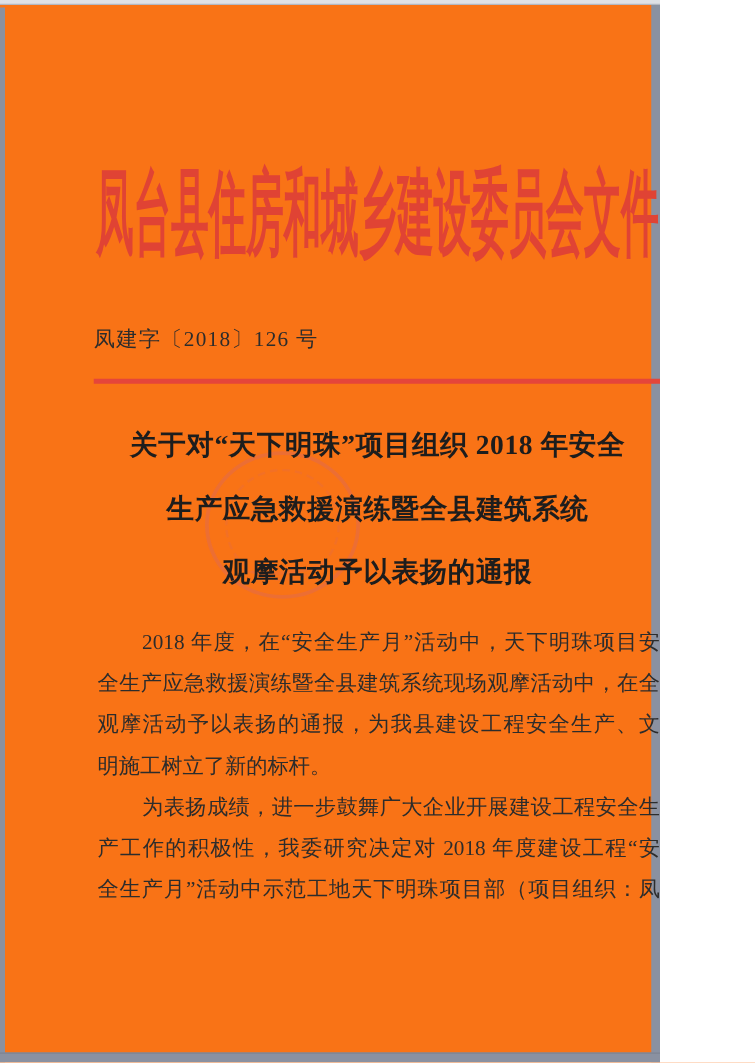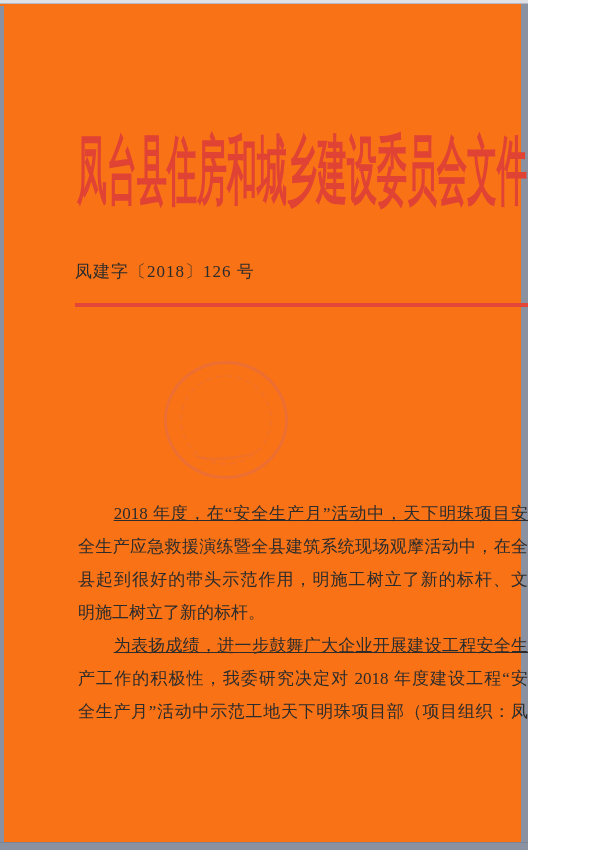--- a/index.html
+++ b/index.html
@@ -118,21 +118,21 @@
     width: 450px;
     font-size: 17px;
     line-height: 33px;
     color: var(--text-dark, #2c2c2c);
   }
   .line { height: 33px; }
   .just {
     text-align: justify;
     text-align-last: justify;
   }
-  .indent { text-indent: 2.1em; text-decoration: underline; }
+  .indent { text-indent: 2.1em; }
 </style>
 </head>
 <body>
 
 <div class="scan">
 
   <div class="edge-top"></div>
   <div class="edge-left"></div>
   <div class="edge-right"></div>
   <div class="edge-bottom"></div>
@@ -145,24 +145,29 @@
 
   <div class="docnum">凤建字〔2018〕126 号</div>
 
   <div class="redrule"></div>
 
   <div class="stamp">
     <div class="stamp-inner-ring"></div>
     <div class="stamp-mark"></div>
   </div>
 
+  <div class="doc-title">
+    <div>关于对“天下明珠”项目组织 2018 年安全</div>
+    <div>生产应急救援演练暨全县建筑系统</div>
+    <div>观摩活动予以表扬的通报</div>
+  </div>
 
   <div class="body-text">
     <div class="line just indent">2018 年度，在“安全生产月”活动中，天下明珠项目安</div>
     <div class="line just">全生产应急救援演练暨全县建筑系统现场观摩活动中，在全</div>
-    <div class="line just">县起到很好的带头示范作用，明施工树立了新的标杆、文</div>
+    <div class="line just">观摩活动予以表扬的通报，为我县建设工程安全生产、文</div>
     <div class="line">明施工树立了新的标杆。</div>
     <div class="line just indent">为表扬成绩，进一步鼓舞广大企业开展建设工程安全生</div>
     <div class="line just">产工作的积极性，我委研究决定对 2018 年度建设工程“安</div>
     <div class="line just">全生产月”活动中示范工地天下明珠项目部（项目组织：凤</div>
   </div>
 
 </div>
 
 </body></html>

